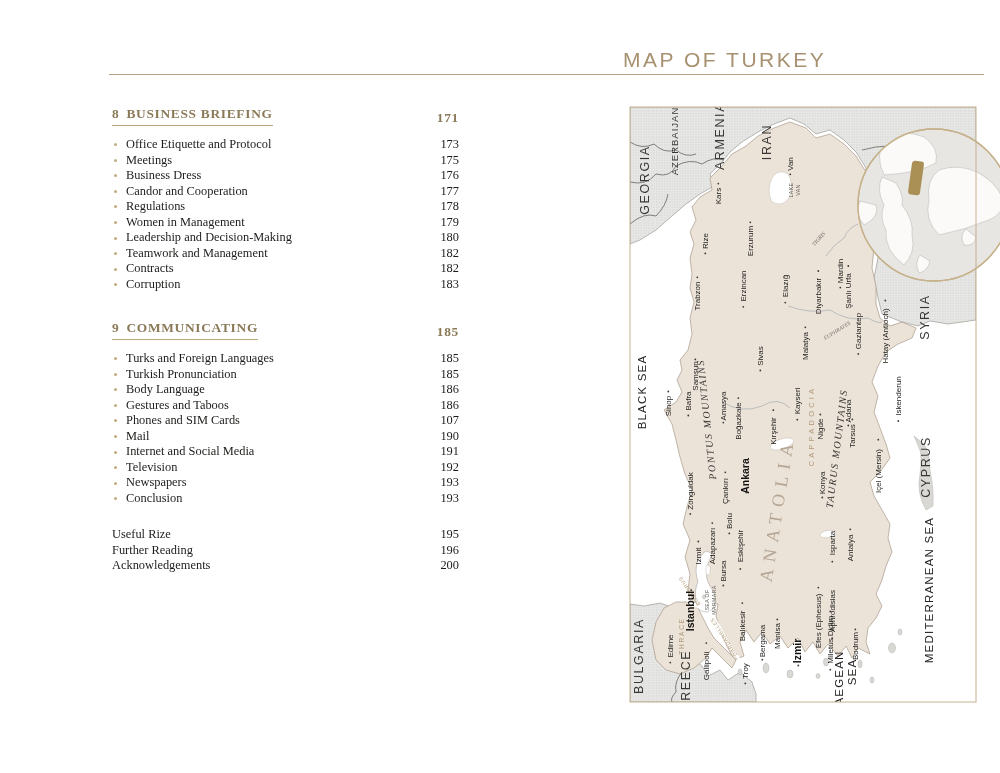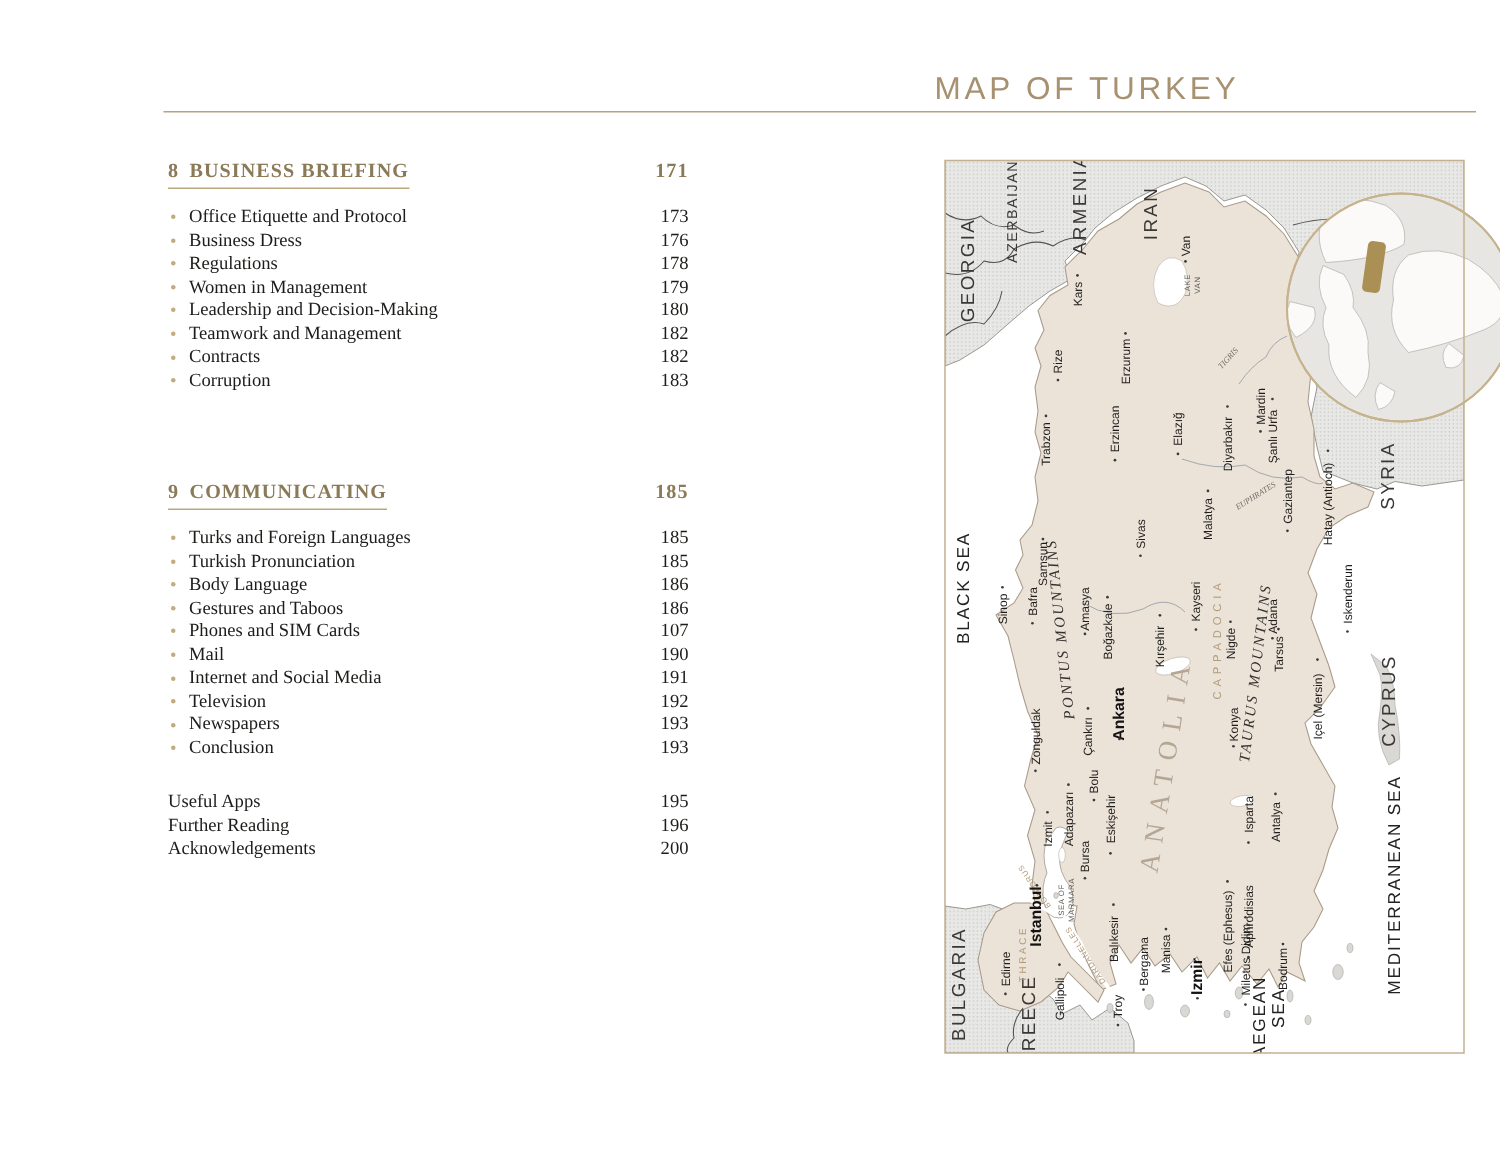--- a/index.html
+++ b/index.html
@@ -5,21 +5,21 @@
   html,body{margin:0;padding:0;background:#fff;}
   #page{position:relative;width:1000px;height:744px;background:#ffffff;overflow:hidden;
         font-family:"Liberation Serif",serif;margin-left:44px;}
   
   #hdr-title{position:absolute;left:579px;top:48px;font-family:"Liberation Sans",sans-serif;
      font-size:21px;letter-spacing:2.5px;color:#a79170;font-weight:normal;}
   #hdr-rule{position:absolute;left:65px;top:74px;width:875px;height:1px;background:#b7a284;}
   
   #toc{position:absolute;left:68px;top:106px;width:347px;height:520px;}
   .sec{position:absolute;left:0;right:0;}
-  .sech{display:flex;align-items:flex-start;font-weight:bold;font-size:13.4px;
+  .sech{display:flex;align-items:flex-end;font-weight:bold;font-size:13.4px;
         letter-spacing:.7px;color:#8b7a58;}
   .sech .tt{border-bottom:1px solid #bca87e;padding-bottom:3px;}
   .sech .num{margin-right:7px;}
   .sech .pg{margin-left:auto;}
   .rows{margin-top:11px;}
   .trow{display:flex;align-items:baseline;line-height:15.55px;font-size:12.4px;color:#1d1c1a;}
   .trow .pg{margin-left:auto;}
   .b .blt{width:3px;height:3px;border-radius:50%;background:#c1ab7f;margin:0 9px 0 2px;
           flex:none;align-self:center;}
   
@@ -56,22 +56,32 @@
         <span class="pg">171</span>
       </div>
       <div class="rows">
           <div class="trow b">
             <span class="blt"></span>
             <span class="lbl">Office Etiquette and Protocol</span>
             <span class="pg">173</span>
           </div>
           <div class="trow b">
             <span class="blt"></span>
+            <span class="lbl">Meetings</span>
+            <span class="pg">175</span>
+          </div>
+          <div class="trow b">
+            <span class="blt"></span>
             <span class="lbl">Business Dress</span>
             <span class="pg">176</span>
+          </div>
+          <div class="trow b">
+            <span class="blt"></span>
+            <span class="lbl">Candor and Cooperation</span>
+            <span class="pg">177</span>
           </div>
           <div class="trow b">
             <span class="blt"></span>
             <span class="lbl">Regulations</span>
             <span class="pg">178</span>
           </div>
           <div class="trow b">
             <span class="blt"></span>
             <span class="lbl">Women in Management</span>
             <span class="pg">179</span>
@@ -153,21 +163,21 @@
           <div class="trow b">
             <span class="blt"></span>
             <span class="lbl">Conclusion</span>
             <span class="pg">193</span>
           </div>
         </div>
     </div>
 
     <div class="sec" style="top:421px">
         <div class="trow">
-          <span class="lbl">Useful Apps</span>
+          <span class="lbl">Useful Rize</span>
           <span class="pg">195</span>
         </div>
         <div class="trow">
           <span class="lbl">Further Reading</span>
           <span class="pg">196</span>
         </div>
         <div class="trow">
           <span class="lbl">Acknowledgements</span>
           <span class="pg">200</span>
         </div>

